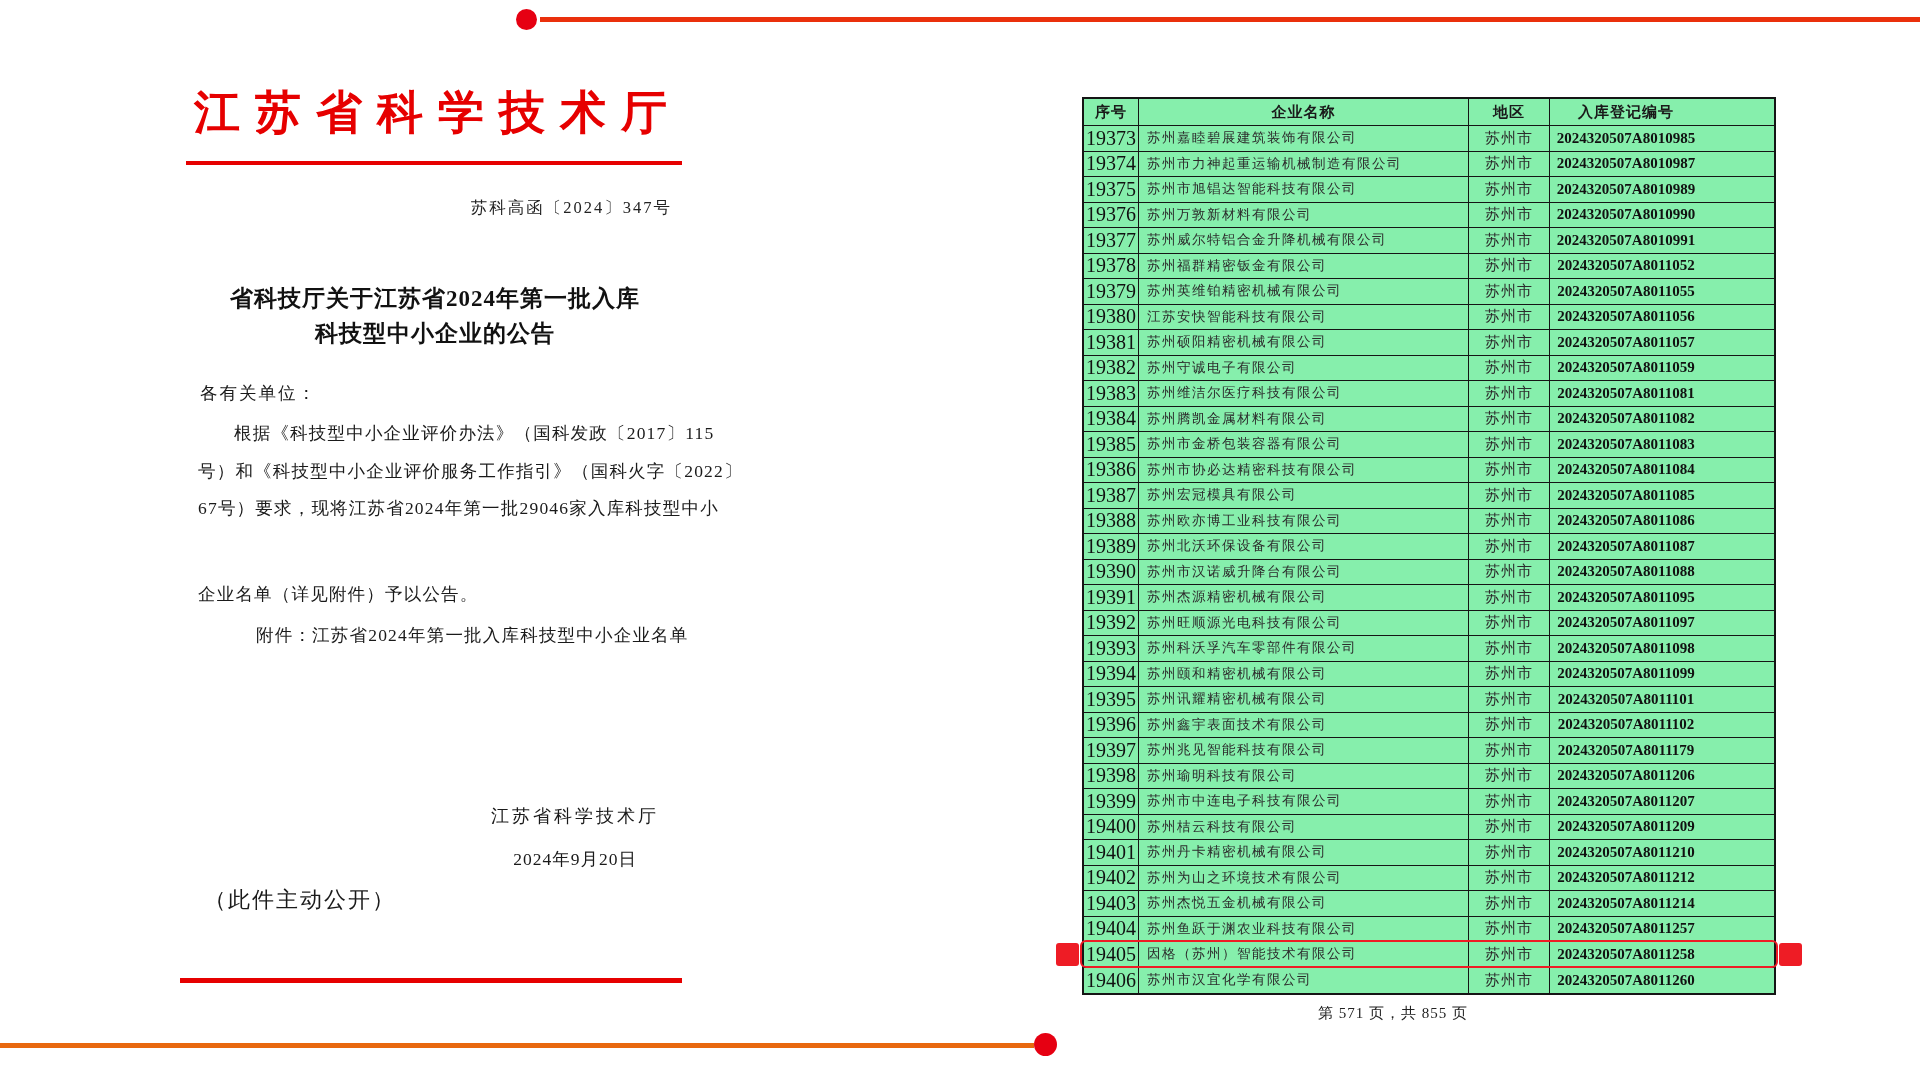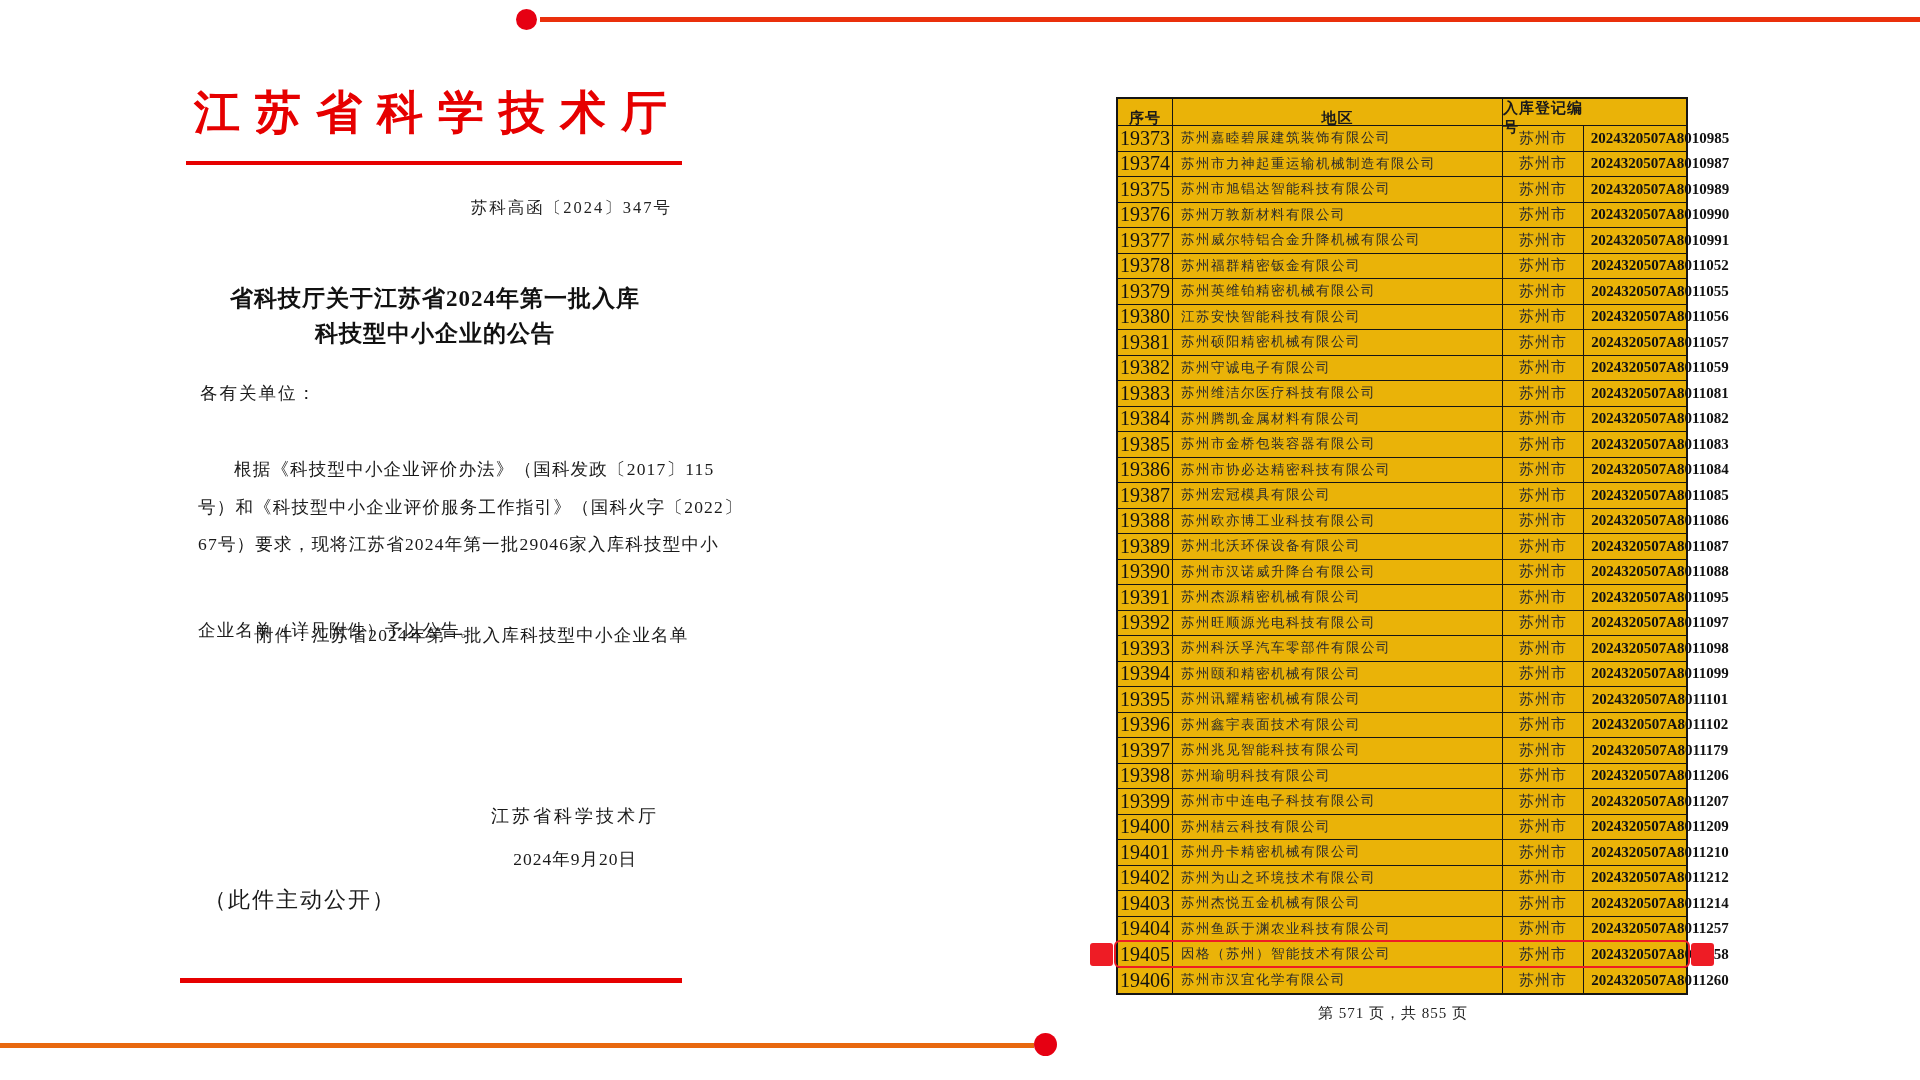--- a/index.html
+++ b/index.html
@@ -20,30 +20,30 @@
 
   
   .agency-title{left:180px;top:82px;width:516px;text-align:center;font-size:46px;font-weight:bold;color:#e60000;letter-spacing:15px;white-space:nowrap;}
   .title-underline{left:186px;top:161px;width:496px;height:4px;background:#e60000;}
   .doc-number{left:300px;top:197px;width:372px;text-align:right;font-size:16.5px;letter-spacing:2px;color:#222;}
   .doc-title-1{left:180px;top:283px;width:510px;text-align:center;font-size:23px;font-weight:bold;letter-spacing:1px;color:#111;}
   .doc-title-2{left:180px;top:318px;width:510px;text-align:center;font-size:23px;font-weight:bold;letter-spacing:1px;color:#111;}
   .salutation{left:200px;top:381px;font-size:17.5px;letter-spacing:2px;}
   .body-par{left:198px;top:415px;width:472px;font-size:17.5px;line-height:37.5px;letter-spacing:1.2px;}
   .bline{text-align:justify;text-align-last:justify;white-space:nowrap;}
-  .bline.indent{text-indent:36px;margin-top:36px;}
+  .bline.indent{text-indent:36px;}
   .bline.last{text-align-last:left;margin-top:48px;}
   .attachment{left:256px;top:623px;font-size:17.5px;letter-spacing:1.2px;}
   .signer{left:420px;top:804px;width:310px;text-align:center;font-size:18px;letter-spacing:3px;}
   .sign-date{left:420px;top:847px;width:310px;text-align:center;font-size:17.5px;letter-spacing:1px;}
   .disclosure{left:204px;top:885px;font-size:22px;letter-spacing:2px;}
   .doc-bottom-line{left:180px;top:978px;width:502px;height:5px;background:#e60000;}
 
   
-  .sme-table{left:1082px;top:97px;width:572px;border:2px solid #151515;background:#eab308;margin-left:34px;}
+  .sme-table{left:1082px;top:97px;width:694px;border:2px solid #151515;background:#86efac;}
   .thead{display:grid;grid-template-columns:55px 330px 81px 152px;height:27px;border-bottom:1.6px solid #151515;}
   .thead .hc{display:flex;align-items:center;justify-content:center;font-weight:bold;font-size:15px;border-right:1.2px solid #151515;letter-spacing:1px;}
   .thead .hc:last-child{border-right:none;}
   .trow{display:grid;grid-template-columns:55px 330px 81px 152px;height:25.5px;border-bottom:1.1px solid #151515;position:relative;}
   .trow:last-child{border-bottom:none;}
   .c{display:flex;align-items:center;justify-content:center;border-right:1.1px solid #151515;height:100%;overflow:hidden;white-space:nowrap;}
   .c.seq{font-size:20px;color:#111;}
   .c.name{justify-content:flex-start;padding-left:8px;font-size:13.5px;letter-spacing:1.5px;color:#2c2c2c;}
   .c.region{font-size:15px;letter-spacing:1px;color:#2c2c2c;}
   .c.regno{font-size:15px;font-weight:600;color:#111;border-right:none;}
@@ -76,20 +76,21 @@
   </div>
 <div class="abs attachment">附件：江苏省2024年第一批入库科技型中小企业名单</div>
 <div class="abs signer">江苏省科学技术厅</div>
 <div class="abs sign-date">2024年9月20日</div>
 <div class="abs disclosure">（此件主动公开）</div>
 <div class="abs doc-bottom-line"></div>
 
 <div class="abs sme-table">
   <div class="thead">
     <div class="hc">序号</div>
+    <div class="hc">企业名称</div>
     <div class="hc">地区</div>
     <div class="hc">入库登记编号</div>
   </div>
   <div>
       <div class="trow">
         <div class="c seq">19373</div>
         <div class="c name">苏州嘉睦碧展建筑装饰有限公司</div>
         <div class="c region">苏州市</div>
         <div class="c regno">2024320507A8010985</div>
       </div>

